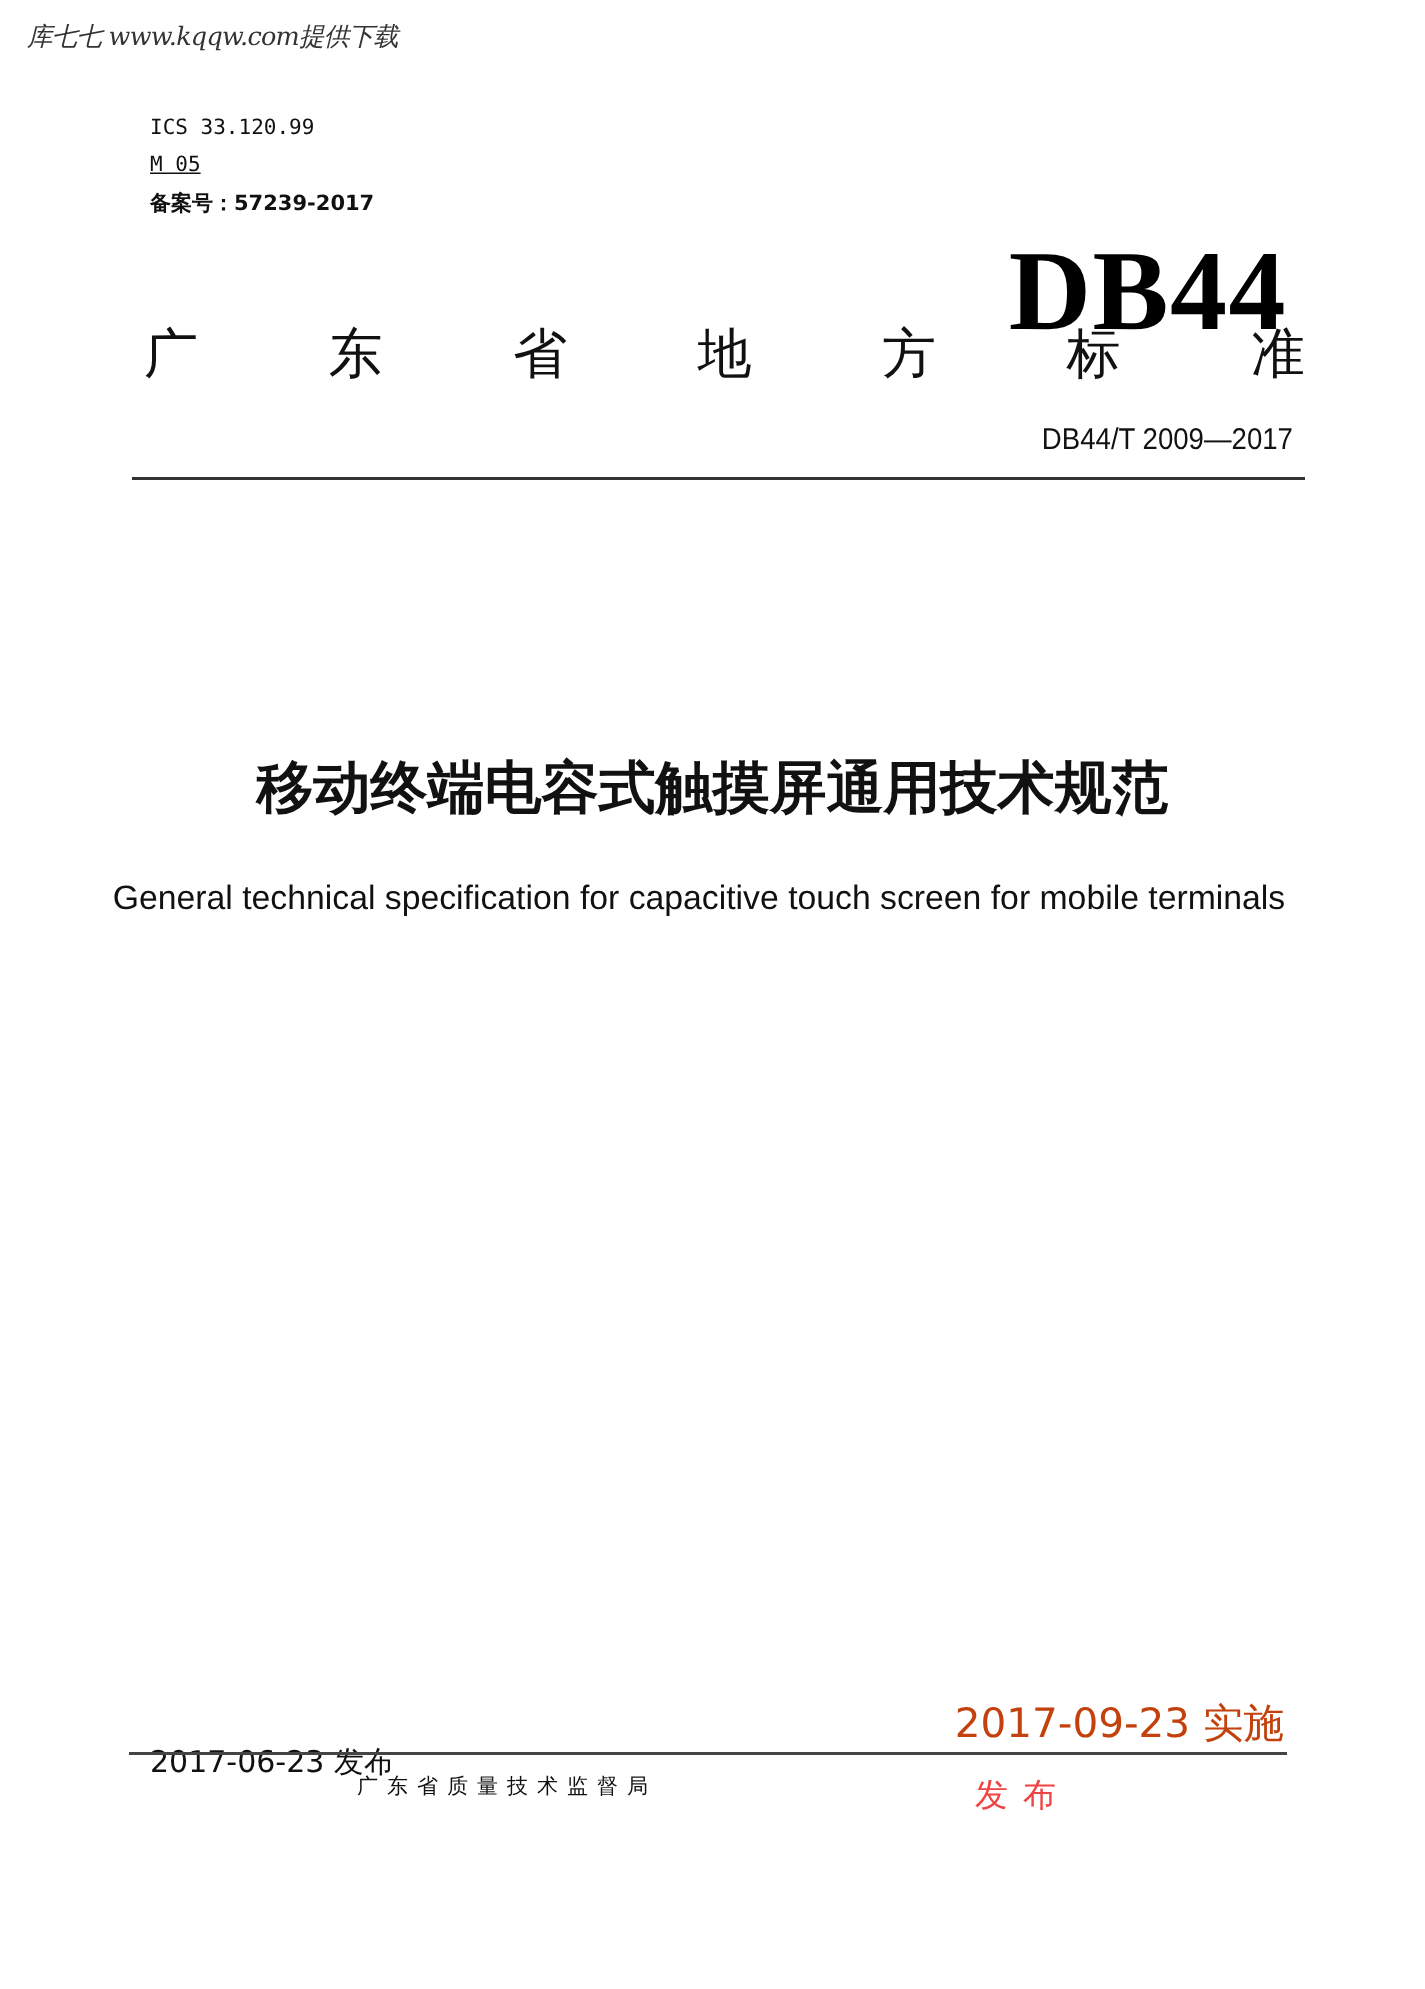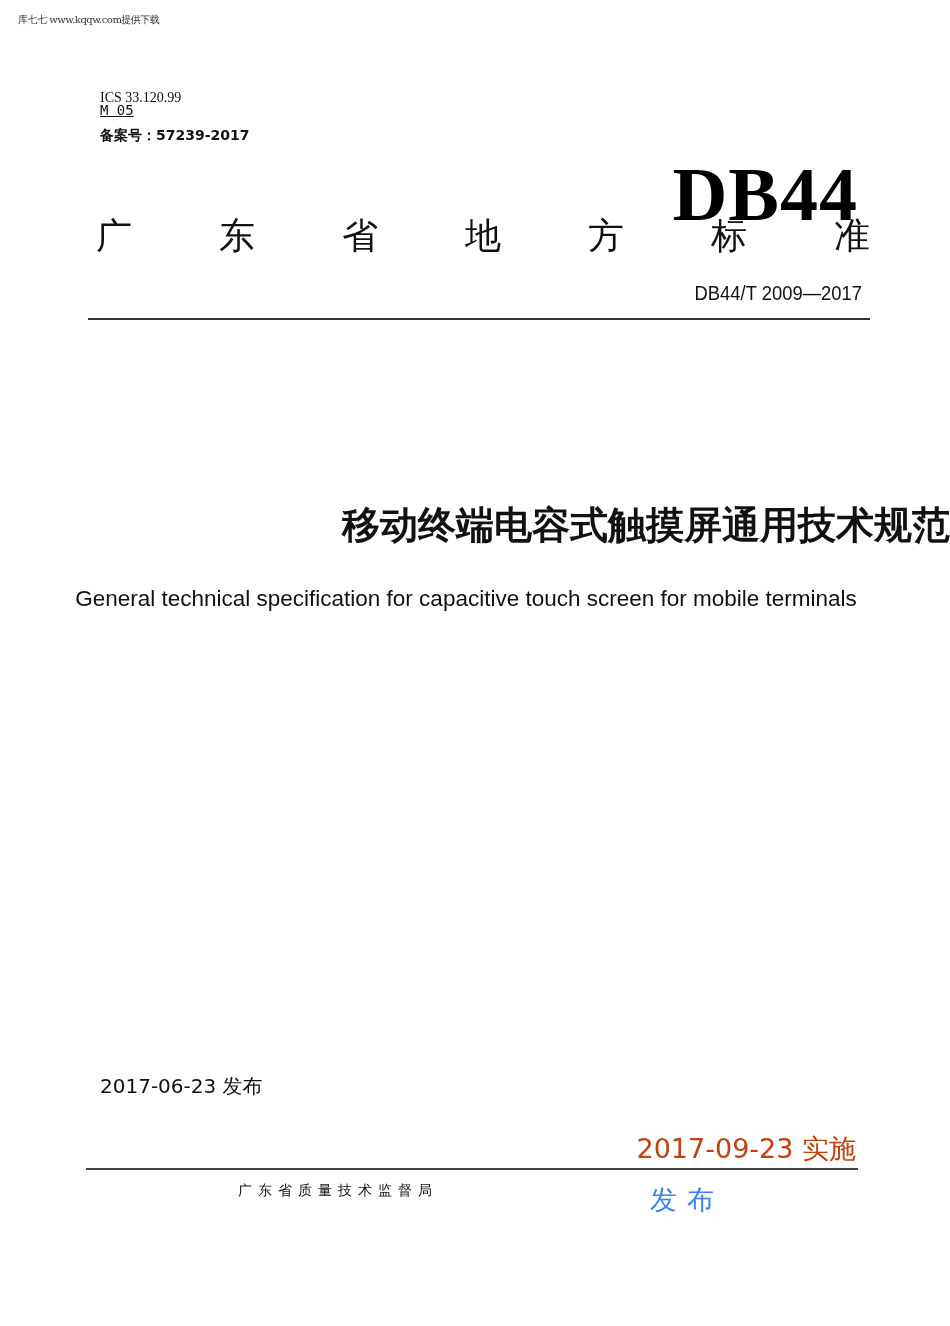--- a/index.html
+++ b/index.html
@@ -1,36 +1,36 @@
 <!DOCTYPE html>
 <html><head>
 <meta charset="utf-8">
 <style>
   html, body { margin: 0; padding: 0; }
   body {
     width: 950px; height: 1326px; background: #ffffff; position: relative; overflow: hidden;
     font-family: "DejaVu Sans", sans-serif; color: #111;
   }
   .abs { position: absolute; white-space: nowrap; }
-  .watermark { left: 18px; top: 13px; font-size: 10px; color: #333; font-family: "DejaVu Serif", serif; letter-spacing: -0.5px; }
+  .watermark { left: 18px; top: 13px; font-size: 17px; color: #333; font-family: "DejaVu Serif", serif; letter-spacing: -0.5px; font-style: italic; }
   .meta { left: 100px; font-size: 14px; font-family: "DejaVu Sans Mono", monospace; color: #111; }
-  .meta.m1 { top: 90px; font-family: Liberation Serif, serif; }
+  .meta.m1 { top: 77px; }
   .meta.m2 { top: 102px; text-decoration: underline; }
   .meta.m3 { top: 127px; font-weight: bold; font-family: "DejaVu Sans", sans-serif; }
   .db-logo { right: 92px; top: 112px; font-family: "Liberation Serif", serif; font-weight: bold; font-size: 76px; letter-spacing: 1px; color: #000; line-height: 1; margin-top: 44px; }
   .std-title { left: 96px; top: 212px; width: 774px; display: flex; justify-content: space-between; font-size: 36px; color: #111; }
   .std-number { right: 88px; top: 282px; font-family: "Liberation Sans Narrow", "Liberation Sans", sans-serif; font-size: 20px; color: #111; transform: scaleX(0.92); transform-origin: right; }
   .rule-top { left: 88px; top: 318px; width: 782px; height: 2px; background: #333; }
-  .main-title { left: 0; width: 950px; top: 500px; text-align: right; font-size: 38px; font-weight: bold; color: #111; letter-spacing: 0px; }
+  .main-title { left: 0; width: 950px; top: 500px; text-align: center; font-size: 38px; font-weight: bold; color: #111; letter-spacing: 0px; }
   .en-title { left: 0; width: 932px; top: 586px; text-align: center; font-family: Liberation Sans, sans-serif; font-size: 22.5px; color: #111; }
-  .date-left { left: 100px; top: 1073px; font-size: 20px; color: #111; }
+  .date-left { left: 100px; top: 1161px; font-size: 20px; color: #111; }
   .date-right { right: 94px; top: 1131px; font-size: 27px; color: #c2410c; }
   .rule-bottom { left: 86px; top: 1168px; width: 772px; height: 2px; background: #444; }
   .issuer { left: 238px; top: 1182px; font-size: 14px; letter-spacing: 6px; color: #111; }
-  .issuer-action { left: 650px; top: 1182px; font-size: 27px; letter-spacing: 10px; color: #3b82f6; }
+  .issuer-action { left: 650px; top: 1182px; font-size: 22px; letter-spacing: 10px; color: #ef4444; }
 </style>
 </head>
 <body>
 
 <div class="abs watermark">库七七 www.kqqw.com提供下载</div>
 
 <div class="abs meta m1">ICS 33.120.99</div>
 <div class="abs meta m2">M 05</div>
 <div class="abs meta m3">备案号：57239-2017</div>
 

